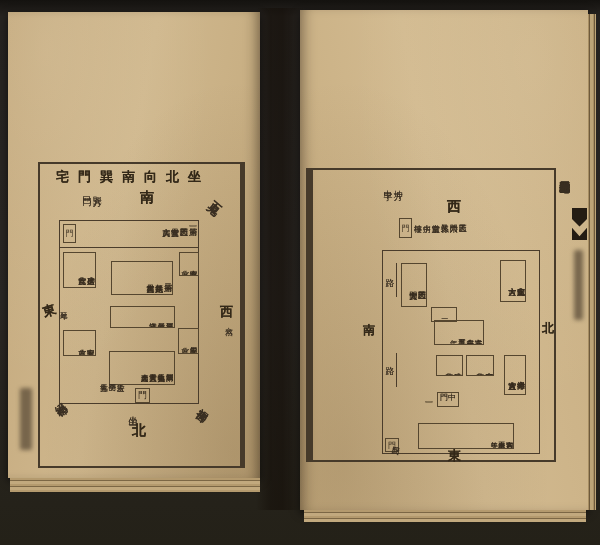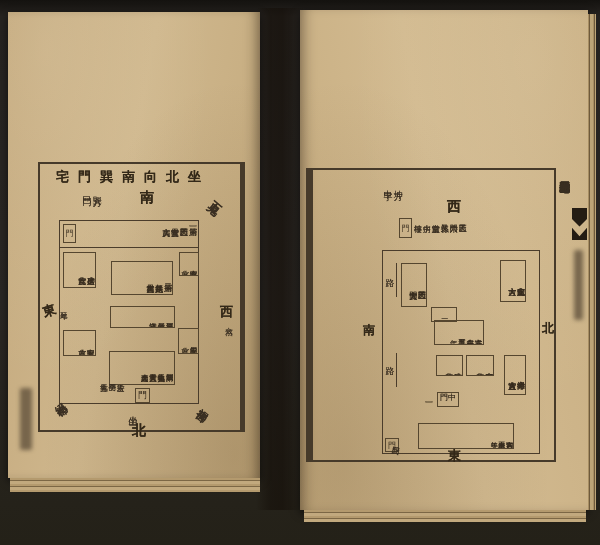--- a/index.html
+++ b/index.html
@@ -45,21 +45,21 @@
 </head>
 <body>
 
 <div class="stage">
 
   <div class="gapshadow"></div>
 
   <div class="page page-left">
     <div class="smudge" style="left:12px;top:376px;width:12px;height:62px;"></div>
 
-    <div class="frame" style="left:30px;top:150px;width:207px;height:270px;border-right-width:5px;">
+    <div class="frame" style="left:30px;top:150px;width:207px;height:306px;border-right-width:5px;">
 
       <div class="lbl" style="left:16px;top:4px;width:176px;font-size:13px;letter-spacing:9px;font-weight:bold;">宅門巽南向北坐</div>
 
       <div class="lbl" style="left:100px;top:25px;font-size:14px;font-weight:bold;">南</div>
 
       <div class="vtext" style="left:42px;top:25px;font-size:9px;height:36px;">巽方
 巳門</div>
 
       <div class="vtext" style="left:168px;top:28px;font-size:12px;height:30px;transform:rotate(40deg);font-weight:bold;">五鬼</div>
 

